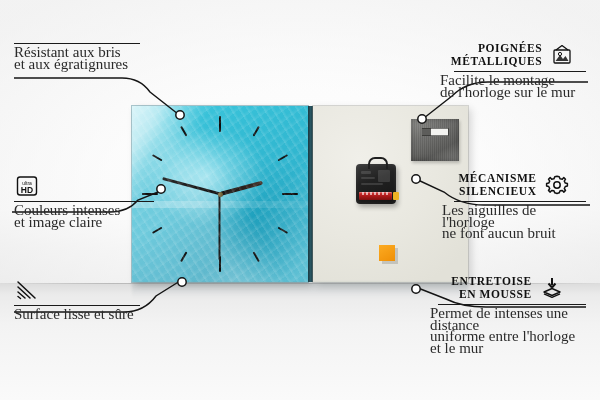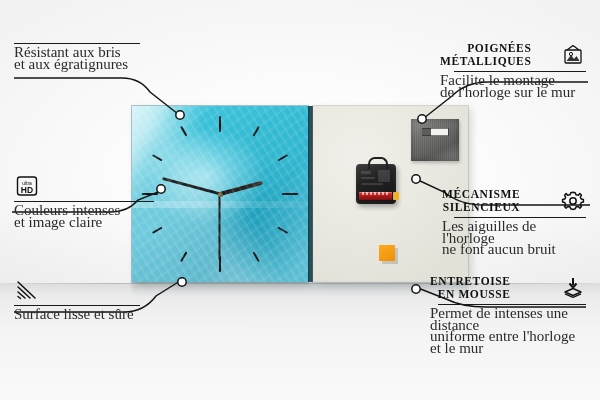--- a/index.html
+++ b/index.html
@@ -137,21 +137,21 @@
   .feature .head{display:flex;align-items:center;gap:7px;}
   .feature .title{
     font-weight:bold;font-size:11.5px;letter-spacing:.6px;color:#111;line-height:13px;
     text-transform:uppercase;white-space:pre-line;
   }
   .feature .rule{height:1px;background:#1a1a1a;margin:3px 0 3px;}
   .feature .desc{
     font-size:15px;color:#2a2a2a;line-height:11.5px;white-space:pre-line;
   }
   .feature.left .head{justify-content:flex-start;}
-  .feature.right .head{justify-content:space-between;}
+  .feature.right .head{justify-content:center;}
   .feature.right .title{text-align:right;}
   .feature.right .desc{text-align:left;}
   .ico{width:26px;height:24px;flex:0 0 26px;display:block;}
   .ico svg{display:block;}
 </style>
 </head>
 <body>
 
 <div id="stage">
   <div class="bg-sheen"></div>
@@ -280,21 +280,21 @@
             <circle cx="11" cy="11" r="1.6" fill="#fff" stroke="#111" stroke-width="1"></circle>
           </g>
         </svg>
       </span>
     </div>
     <div class="rule" style="width:132px;margin-left:auto;"></div>
     <div class="desc">Facilite le montage
 de l'horloge sur le mur</div>
   </div>
 
-  <div class="feature right" style="left:442px;top:188px;width:144px;">
+  <div class="feature right" style="left:442px;top:172px;width:144px;">
     <div class="head">
       <div class="title">MÉCANISME
 SILENCIEUX</div>
       <span class="ico">
         <svg viewBox="0 0 26 24" width="26" height="24">
           <g fill="none" stroke="#111" stroke-width="1.5" stroke-linejoin="round">
             <path d="M13 3.2 l2.2 .55 .9 2.1 2.2 .35 1.5-1.7 1.7 1.7 -1.2 1.9 1 2 2.1 .5 v2.4 l-2.1 .5 -1 2 1.2 1.9 -1.7 1.7 -1.5-1.7 -2.2 .35 -.9 2.1 -2.2 .55 -2.2-.55 -.9-2.1 -2.2-.35 -1.5 1.7 -1.7-1.7 1.2-1.9 -1-2 -2.1-.5 v-2.4 l2.1-.5 1-2 -1.2-1.9 1.7-1.7 1.5 1.7 2.2-.35 .9-2.1 z"></path>
             <circle cx="13" cy="12" r="3.2"></circle>
           </g>
         </svg>

